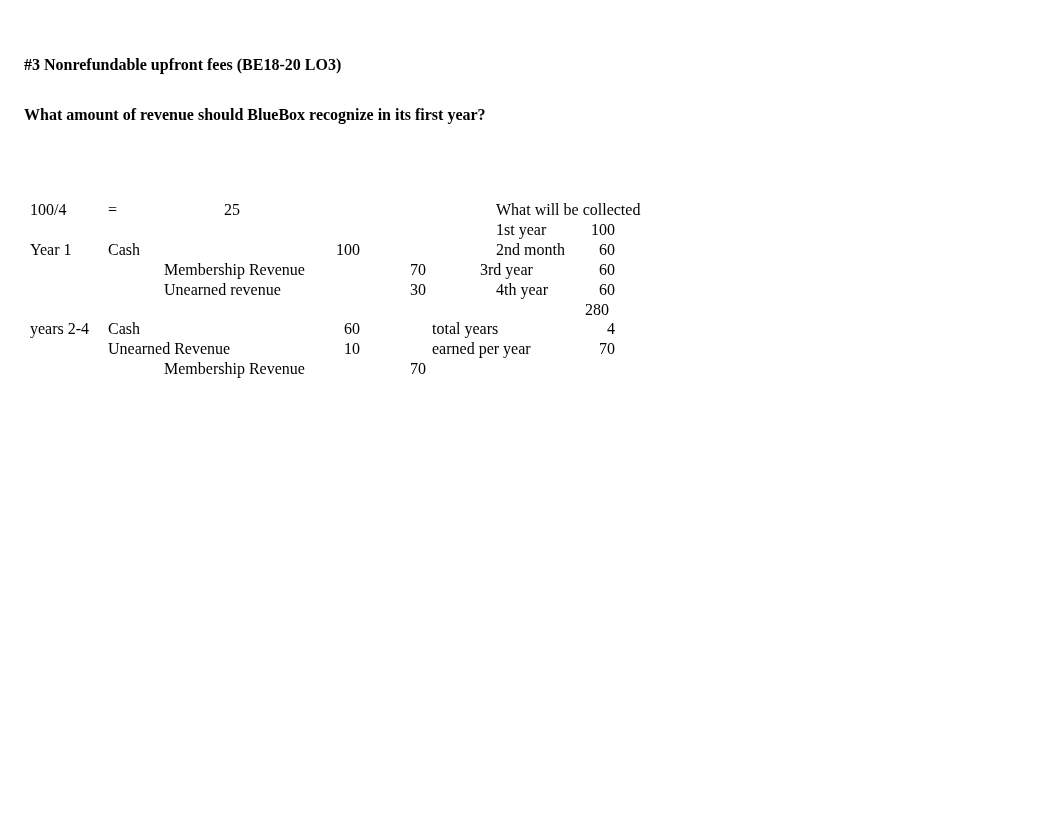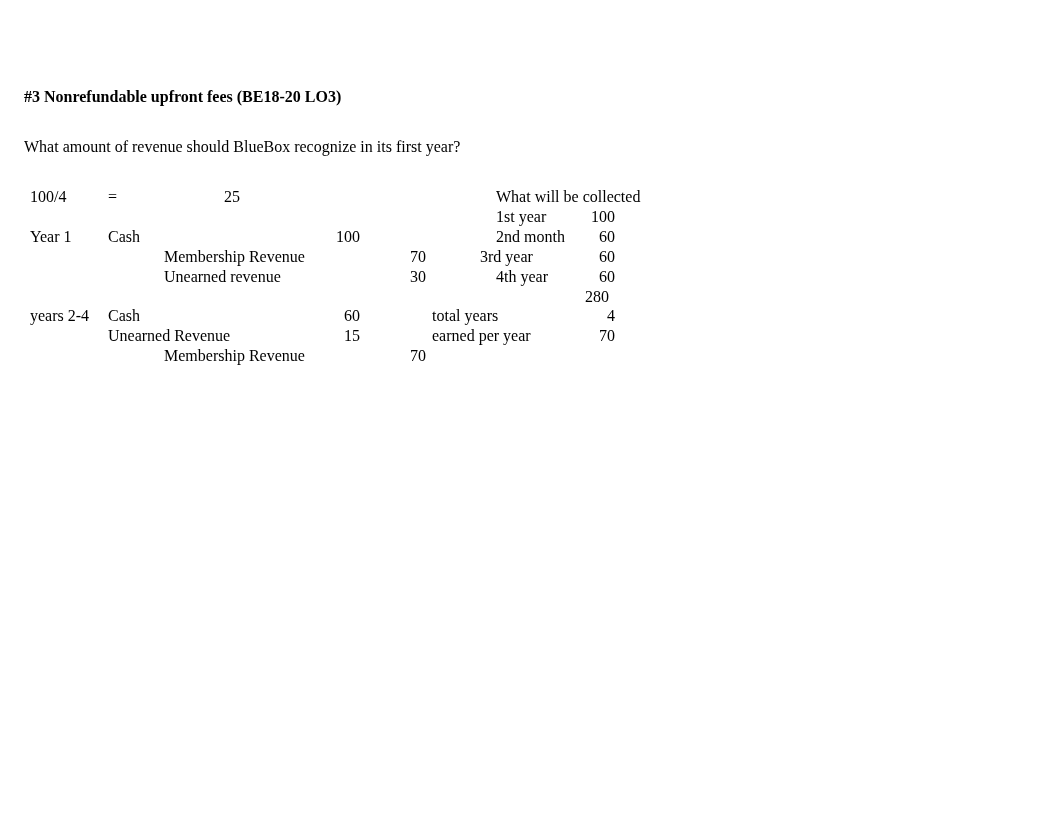--- a/index.html
+++ b/index.html
@@ -6,41 +6,43 @@
       font-family: "Times New Roman", Times, serif;
       font-size: 16px;
       color: #000;
       background: #fff;
       margin: 0;
       padding: 0;
       width: 1062px;
       height: 822px;
     }
     .page {
-      padding: 88px 24px 0 24px;
+      padding: 56px 24px 0 24px;
     }
     .title {
       font-weight: bold;
       margin-bottom: 28px;
     }
     .para {
       margin-left: 6px;
       line-height: 20px;
       margin-bottom: 0;
     }
     .question {
       margin-top: 32px;
       margin-bottom: 32px;
+      font-weight: bold;
     }
     .work-area {
       position: relative;
       height: 300px;
     }
     .cell {
       position: absolute;
+      margin-top: 45px;
     }
     .right {
       text-align: right;
     }
   </style>
 </head>
 <body>
 
 <div class="page">
   <div class="title">#3 Nonrefundable upfront fees (BE18-20 LO3)</div>
@@ -60,21 +62,21 @@
     <div class="cell right" style="left:376px; top:60px; width:26px;">70</div>
 
     <div class="cell" style="left:140px; top:80px;">Unearned revenue</div>
     <div class="cell right" style="left:376px; top:80px; width:26px;">30</div>
 
     <div class="cell" style="left:6px; top:119px;">years 2-4</div>
     <div class="cell" style="left:84px; top:119px;">Cash</div>
     <div class="cell right" style="left:310px; top:119px; width:26px;">60</div>
 
     <div class="cell" style="left:84px; top:139px;">Unearned Revenue</div>
-    <div class="cell right" style="left:310px; top:139px; width:26px;">15</div>
+    <div class="cell right" style="left:310px; top:139px; width:26px;">10</div>
 
     <div class="cell" style="left:140px; top:159px;">Membership Revenue</div>
     <div class="cell right" style="left:376px; top:159px; width:26px;">70</div>
 
     <div class="cell" style="left:472px; top:0;">What will be collected</div>
 
     <div class="cell" style="left:472px; top:20px;font-family:Liberation Serif, serif;">1st year</div>
     <div class="cell right" style="left:555px; top:20px; width:36px;">100</div>
 
     <div class="cell" style="left:472px; top:40px;">2nd month</div>

